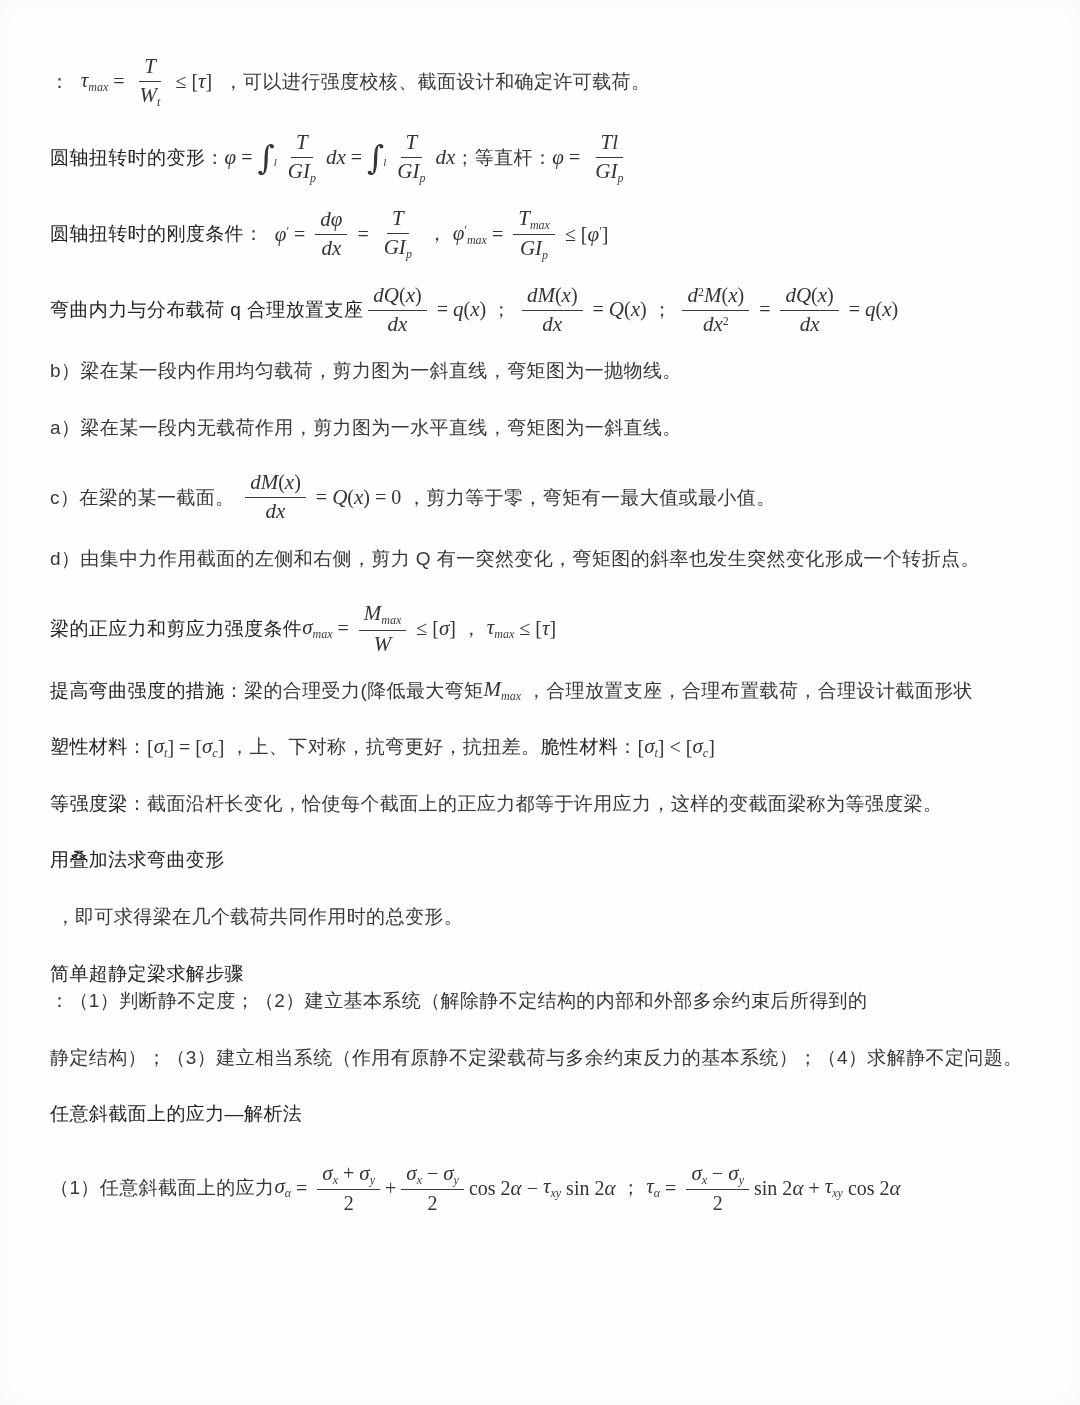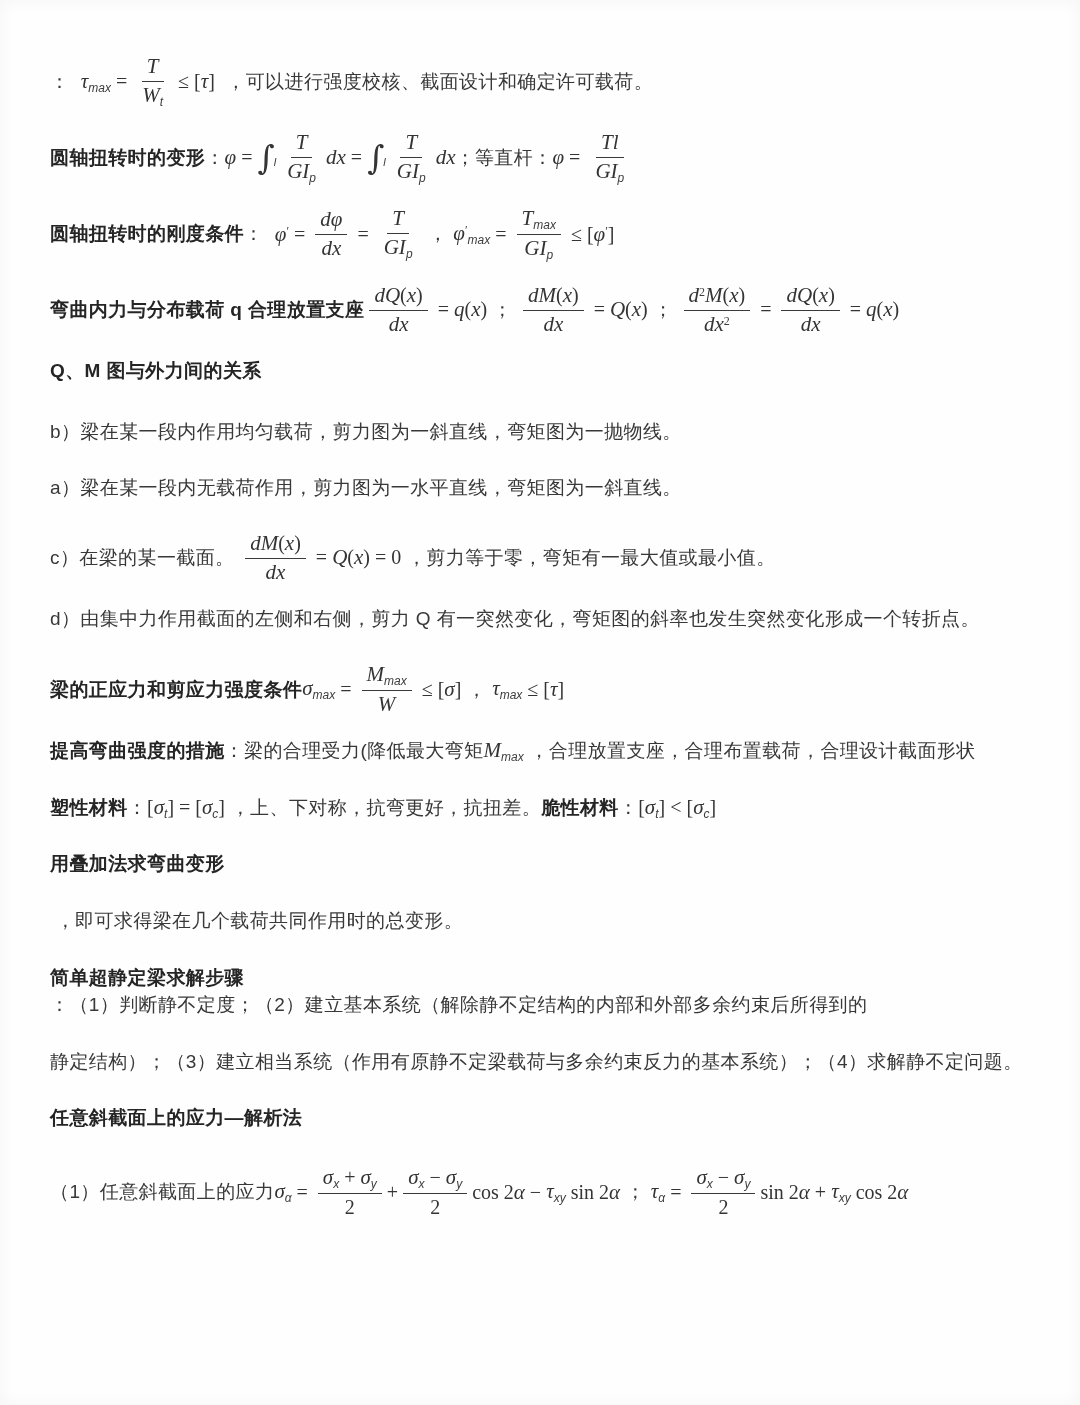--- a/index.html
+++ b/index.html
@@ -33,40 +33,40 @@
 
   .seg {
     font-family: "Liberation Sans", "DejaVu Sans", sans-serif;
     font-size: 19px;
     line-height: 1.45;
     letter-spacing: 0.4px;
     color: #383838;
     white-space: pre-wrap;
   }
   .seg.bld {
-    font-weight: 700;
+    font-weight: 400;
     color: #252525;
   }
   .mi {
     font-family: "Liberation Serif", "DejaVu Serif", serif;
     font-style: italic;
     font-size: 21px;
     color: #343434;
     white-space: pre;
   }
   .mo {
     font-family: "Liberation Serif", "DejaVu Serif", serif;
     font-style: normal;
     font-size: 20px;
     color: #343434;
     white-space: pre;
   }
   .mgrp { white-space: nowrap; display: inline-block; }
   .msub {
-    font-family: Liberation Sans, sans-serif;
+    font-family: Liberation Serif, serif;
     font-style: italic;
     font-size: 12px;
     color: #3c3c3c;
     letter-spacing: 0;
     text-align: right;
   }
   .msup {
     font-family: "Liberation Serif", "DejaVu Serif", serif;
     font-size: 12px;
     color: #3c3c3c;
@@ -205,23 +205,20 @@
           <span class="frac">
             <span class="num"><span class="mi">dQ</span><span class="mo">(</span><span class="mi">x</span><span class="mo">)</span></span>
             <span class="den"><span class="mi">dx</span></span>
           </span>
           <span class="mo"> = </span>
           <span class="mi">q</span>
           <span class="mo">(</span>
           <span class="mi">x</span>
           <span class="mo">)</span>
         </div>
-        <div class="line heading">
-          <span class="seg bld">Q、M 图与外力间的关系</span>
-        </div>
         <div class="line text">
           <span class="seg t">b）梁在某一段内作用均匀载荷，剪力图为一斜直线，弯矩图为一抛物线。</span>
         </div>
         <div class="line text">
           <span class="seg t">a）梁在某一段内无载荷作用，剪力图为一水平直线，弯矩图为一斜直线。</span>
         </div>
         <div class="line formula">
           <span class="seg t">c）在梁的某一截面。 </span>
           <span class="frac">
             <span class="num"><span class="mi">dM</span><span class="mo">(</span><span class="mi">x</span><span class="mo">)</span></span>
@@ -269,20 +266,24 @@
           <span class="mgrp"><span class="mi">σ</span><sub class="msub">c</sub></span>
           <span class="mo">]</span>
           <span class="seg t"> ，上、下对称，抗弯更好，抗扭差。</span>
           <span class="seg bld">脆性材料</span>
           <span class="seg t">：</span>
           <span class="mo">[</span>
           <span class="mgrp"><span class="mi">σ</span><sub class="msub">t</sub></span>
           <span class="mo">] &lt; [</span>
           <span class="mgrp"><span class="mi">σ</span><sub class="msub">c</sub></span>
           <span class="mo">]</span>
+        </div>
+        <div class="line text">
+          <span class="seg bld">等强度梁</span>
+          <span class="seg t">：截面沿杆长变化，恰使每个截面上的正应力都等于许用应力，这样的变截面梁称为等强度梁。</span>
         </div>
         <div class="line text">
           <span class="seg bld">用叠加法求弯曲变形</span>
         </div>
         <div class="line text">
           <span class="seg t"> ，即可求得梁在几个载荷共同作用时的总变形。</span>
         </div>
         <div class="line text">
           <span class="seg bld">简单超静定梁求解步骤</span>
           <span class="seg t">：（1）判断静不定度；（2）建立基本系统（解除静不定结构的内部和外部多余约束后所得到的</span>

